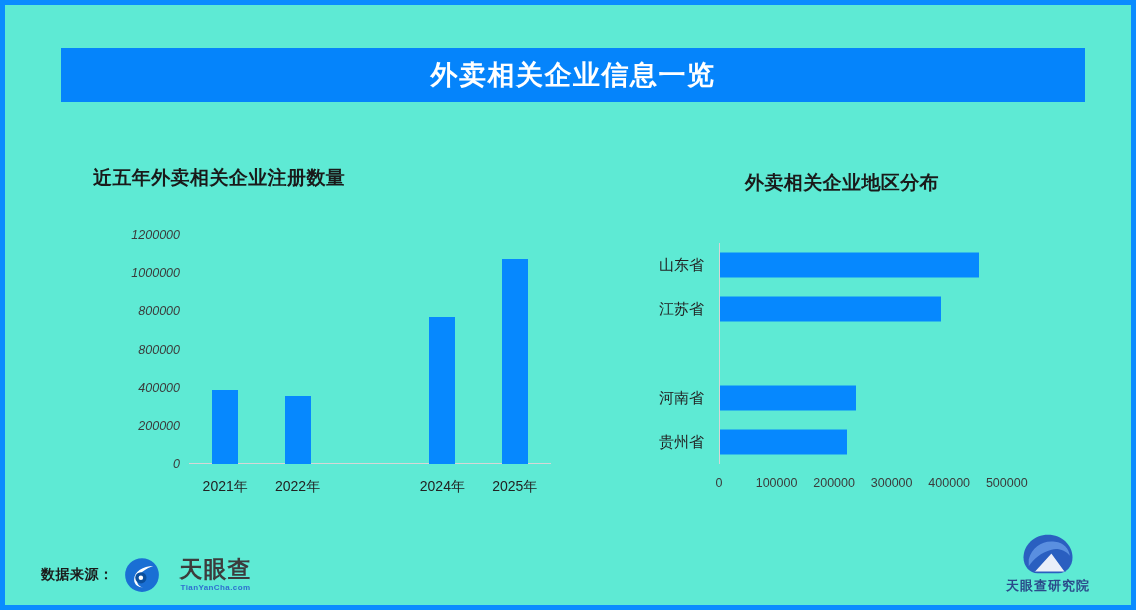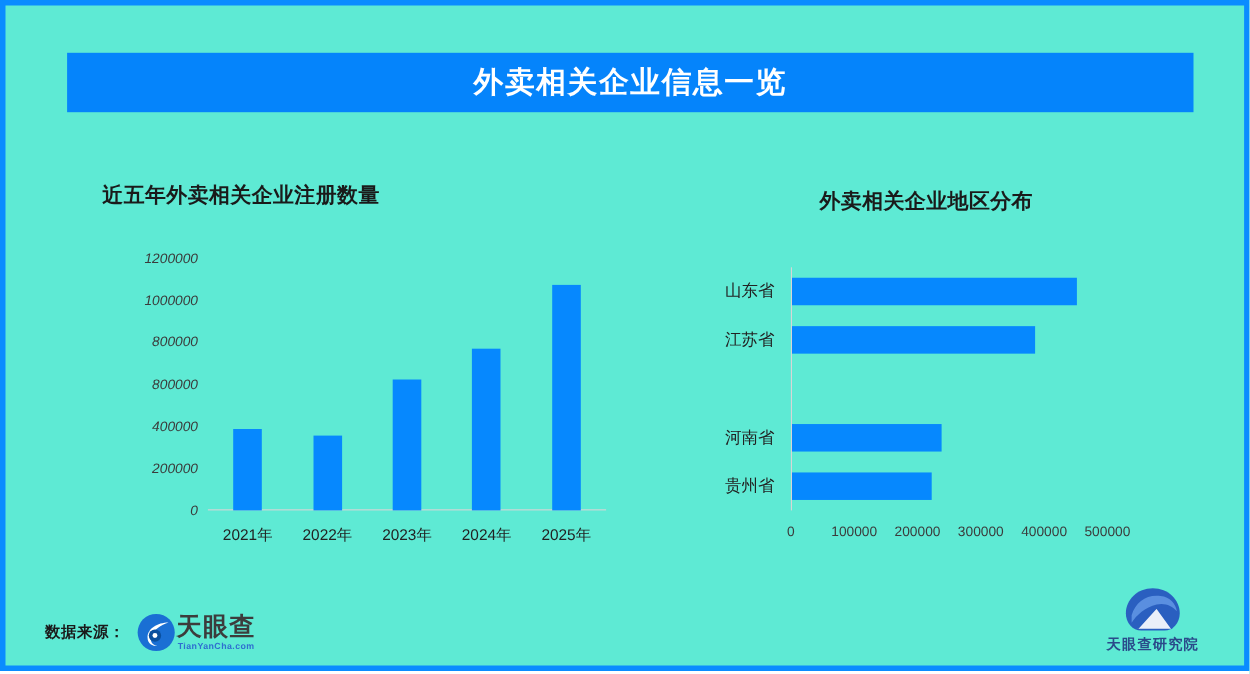--- a/index.html
+++ b/index.html
@@ -187,21 +187,21 @@
     display: flex;
     align-items: center;
     margin-left: 10px;
   }
   .tyc-mark {
     width: 36px;
     height: 36px;
     flex: none;
   }
   .tyc-wordmark {
-    margin-left: 1px;
+    margin-left: 20px;
     display: flex;
     flex-direction: column;
     align-items: center;
   }
   .tyc-cn {
     font-size: 23px;
     font-weight: bold;
     color: #3c3c3c;
     line-height: 1;
     letter-spacing: 1px;
@@ -253,24 +253,20 @@
         <div class="lc-ytick" style="bottom: 152.667px; transform: translateY(50%);">800000</div>
         <div class="lc-ytick" style="bottom: 190.833px; transform: translateY(50%);">1000000</div>
         <div class="lc-ytick" style="bottom: 229px; transform: translateY(50%);">1200000</div>
         <div class="lc-bar-slot" style="left: 0px; width: 72.4px;">
           <div class="lc-bar" style="height: 74.425px; background: rgb(6, 136, 254);"></div>
           <div class="lc-xlabel">2021年</div>
         </div>
         <div class="lc-bar-slot" style="left: 72.4px; width: 72.4px;">
           <div class="lc-bar" style="height: 68.3183px; background: rgb(6, 136, 254);"></div>
           <div class="lc-xlabel">2022年</div>
-        </div>
-        <div class="lc-bar-slot" style="left: 144.8px; width: 72.4px;">
-          <div class="lc-bar" style="height: 118.698px; background: rgb(6, 136, 254);"></div>
-          <div class="lc-xlabel">2023年</div>
         </div>
         <div class="lc-bar-slot" style="left: 217.2px; width: 72.4px;">
           <div class="lc-bar" style="height: 146.56px; background: rgb(6, 136, 254);"></div>
           <div class="lc-xlabel">2024年</div>
         </div>
         <div class="lc-bar-slot" style="left: 289.6px; width: 72.4px;">
           <div class="lc-bar" style="height: 205.337px; background: rgb(6, 136, 254);"></div>
           <div class="lc-xlabel">2025年</div>
         </div>
       </div>

